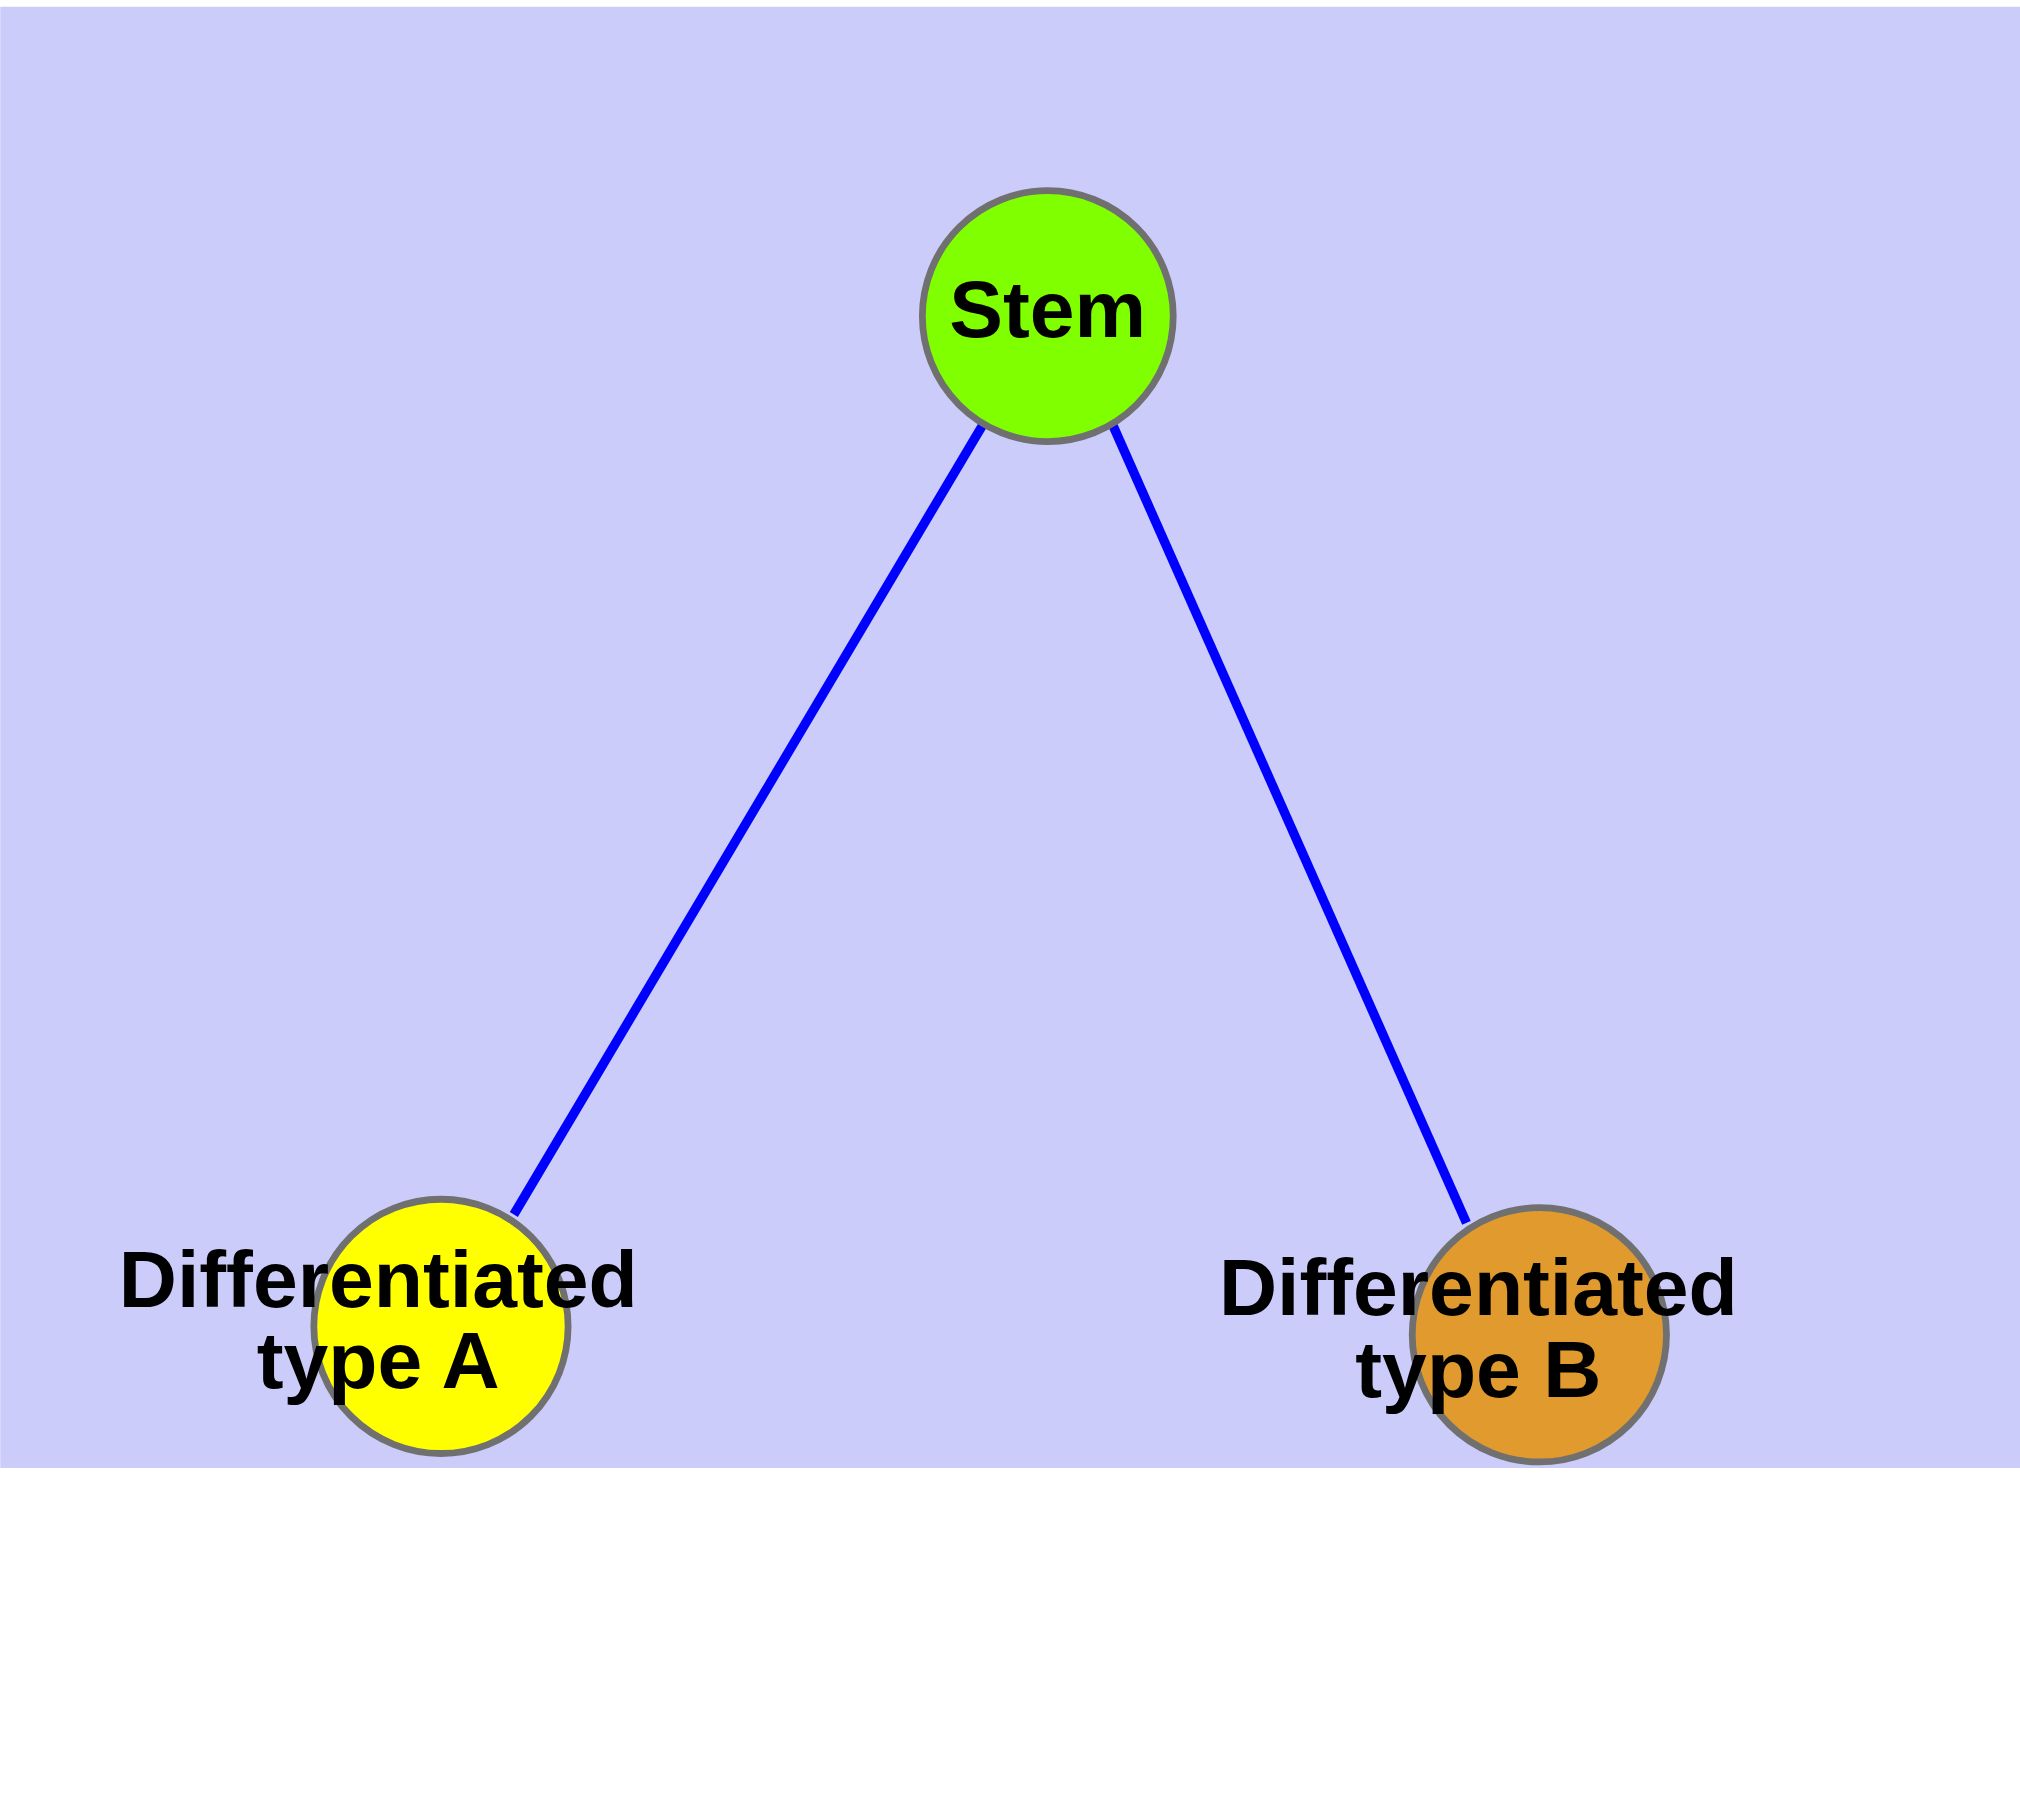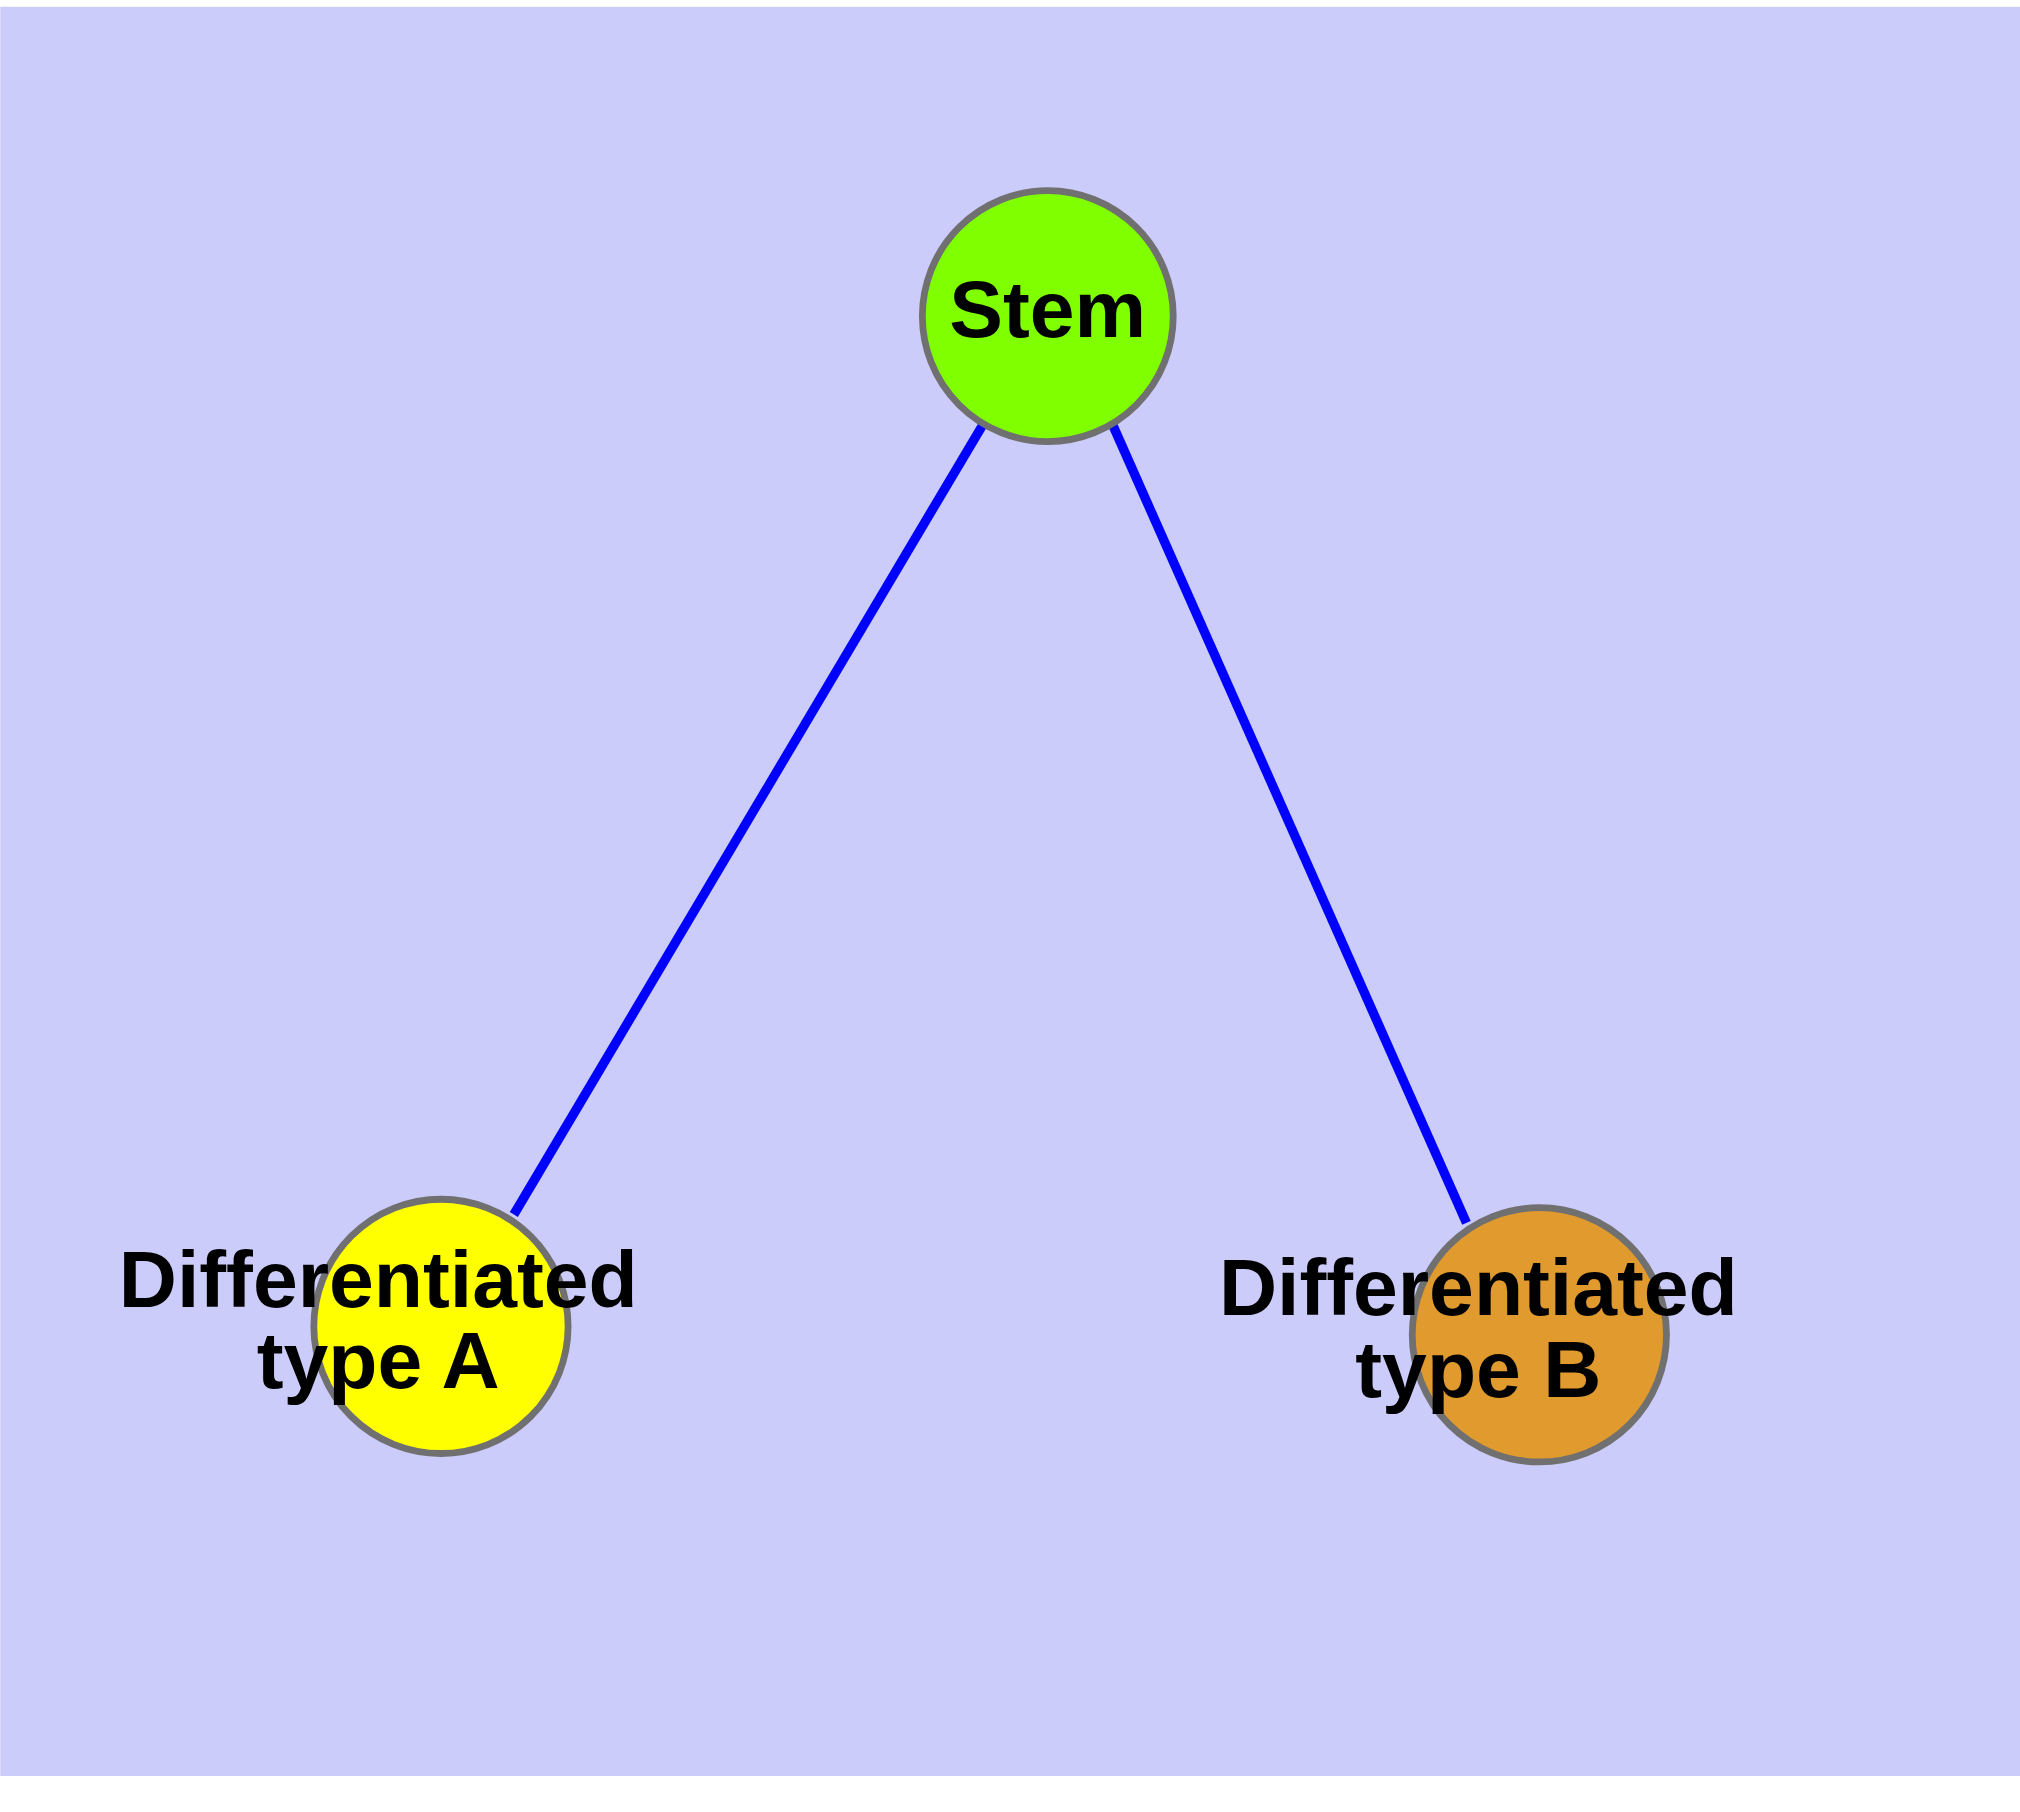--- a/index.html
+++ b/index.html
@@ -30,21 +30,21 @@
     fill: #000000;
     text-anchor: middle;
     dominant-baseline: middle;
     paint-order: normal;
     white-space: pre;
   }
 </style>
 </head>
 <body>
 
-<div id="canvas-wrap" style="width: 2021px; height: 1776px; background: rgb(255, 255, 255);">
+<div id="canvas-wrap" style="width: 2021px; height: 1468px; background: rgb(255, 255, 255);">
   <svg id="graph-svg" viewBox="0 0 2384 2138" xmlns="http://www.w3.org/2000/svg">
 
     <rect id="bg-rect" x="0" y="8" width="2384" height="2130" fill="#ccccfa"></rect>
 
     <g id="edges-layer">
         <line x1="1160" y1="500" x2="606" y2="1433" stroke="#0000ff" stroke-width="11" stroke-linecap="butt"></line>
         <line x1="1312" y1="500" x2="1730" y2="1443" stroke="#0000ff" stroke-width="11" stroke-linecap="butt"></line>
       </g>
     <g id="nodes-layer">
         <circle cx="1236" cy="373" r="148" fill="#7fff00" stroke="#707070" stroke-width="8"></circle>

